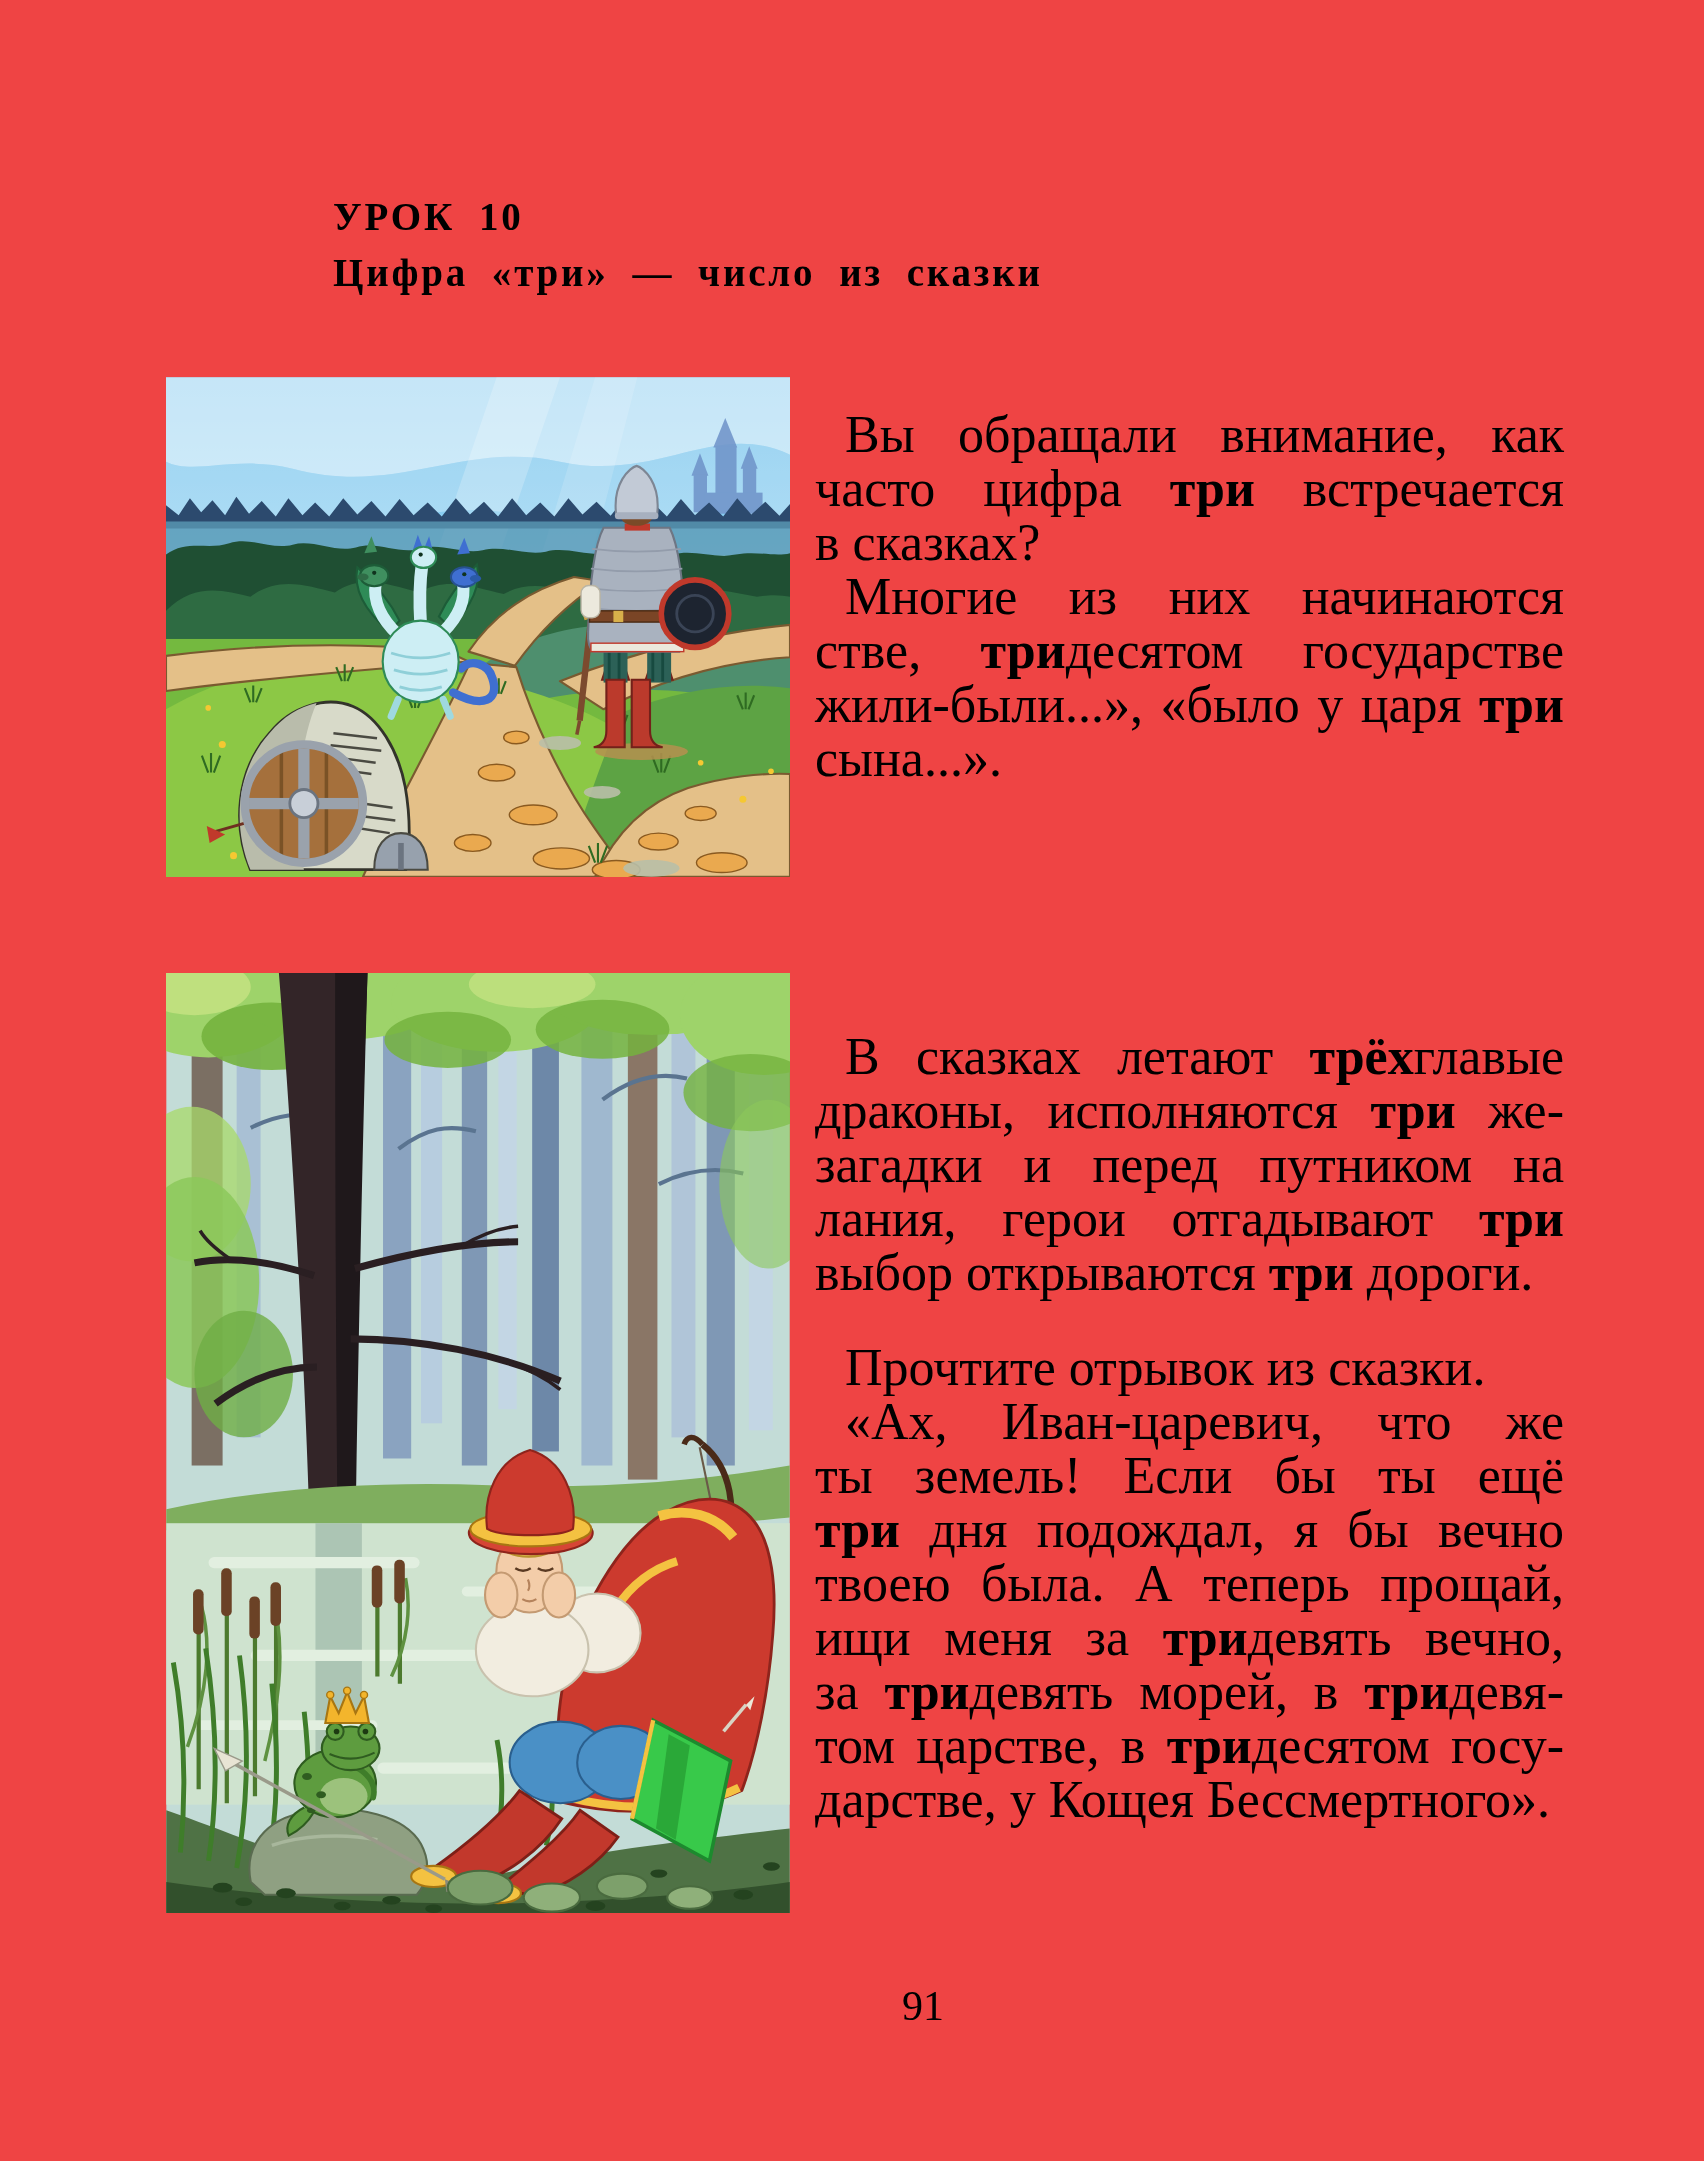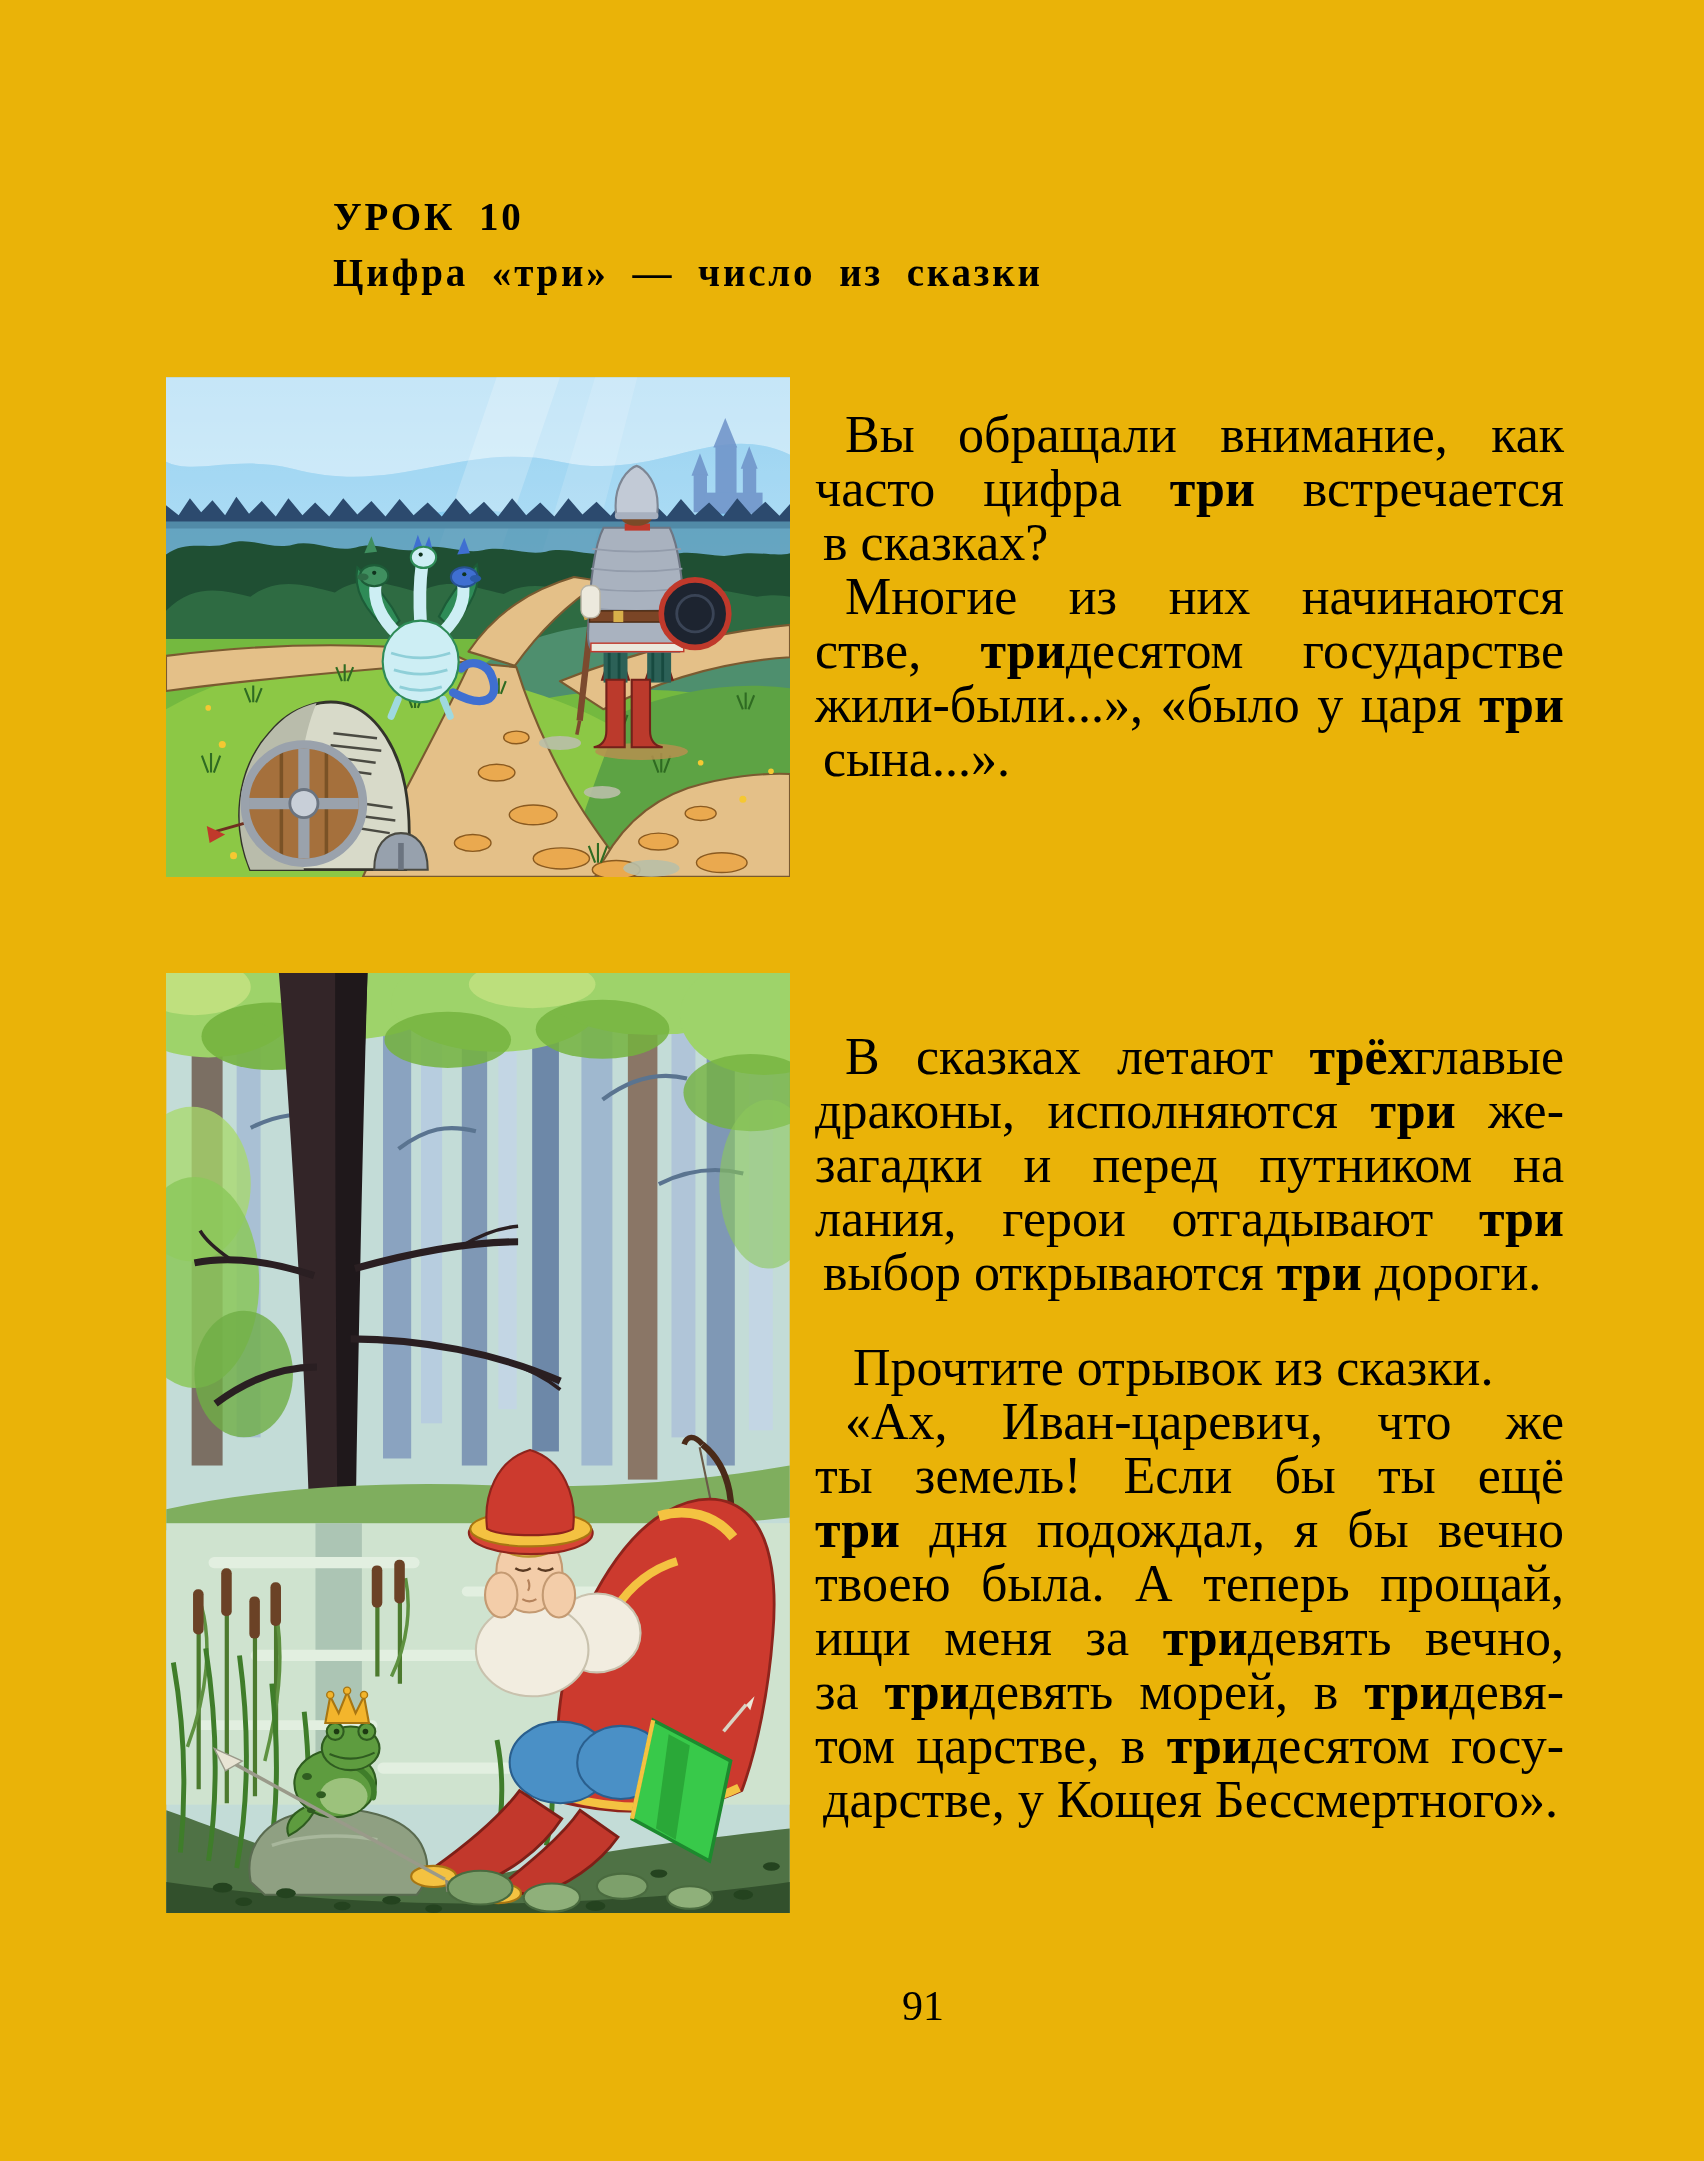--- a/index.html
+++ b/index.html
@@ -1,29 +1,29 @@
 <!DOCTYPE html>
 <html style="font-size:11.3px"><head>
 <meta charset="utf-8">
 <style>
   html,body{margin:0;padding:0;}
-  .page{position:relative;width:1705px;height:2161px;background:#eab308;overflow:hidden;
+  .page{position:relative;width:1705px;height:2161px;background:#ef4444;overflow:hidden;
         font-family:"Liberation Serif", serif;color:#000;}
   .heading{position:absolute;left:333px;top:189px;font-weight:bold;font-size:39px;
            line-height:56px;letter-spacing:2.8px;word-spacing:11.3px;white-space:nowrap;}
   .illus{position:absolute;display:block;}
   #illus1{left:166px;top:377px;width:624px;height:500px;}
   #illus2{left:166px;top:973px;width:624px;height:940px;}
   .column{position:absolute;left:815px;width:749px;font-size:52px;line-height:54px;}
   #column1{top:408px;}
   #column2{top:1030px;}
   .para{margin:0;}
   .para.gap-before{margin-top:41px;}
   .line{text-align:justify;text-align-last:justify;white-space:normal;}
-  .line.last{text-align-last:left;margin-left:8px;}
+  .line.last{text-align-last:left;}
   .line.indent{text-indent:30px;}
   .b{font-weight:bold;}
   .page-number{position:absolute;top:1958px;left:923px;transform:translateX(-50%);
                font-size:42px;line-height:42px;margin-top:27px;}
 </style>
 </head>
 <body>
 
 <div class="page">
 

